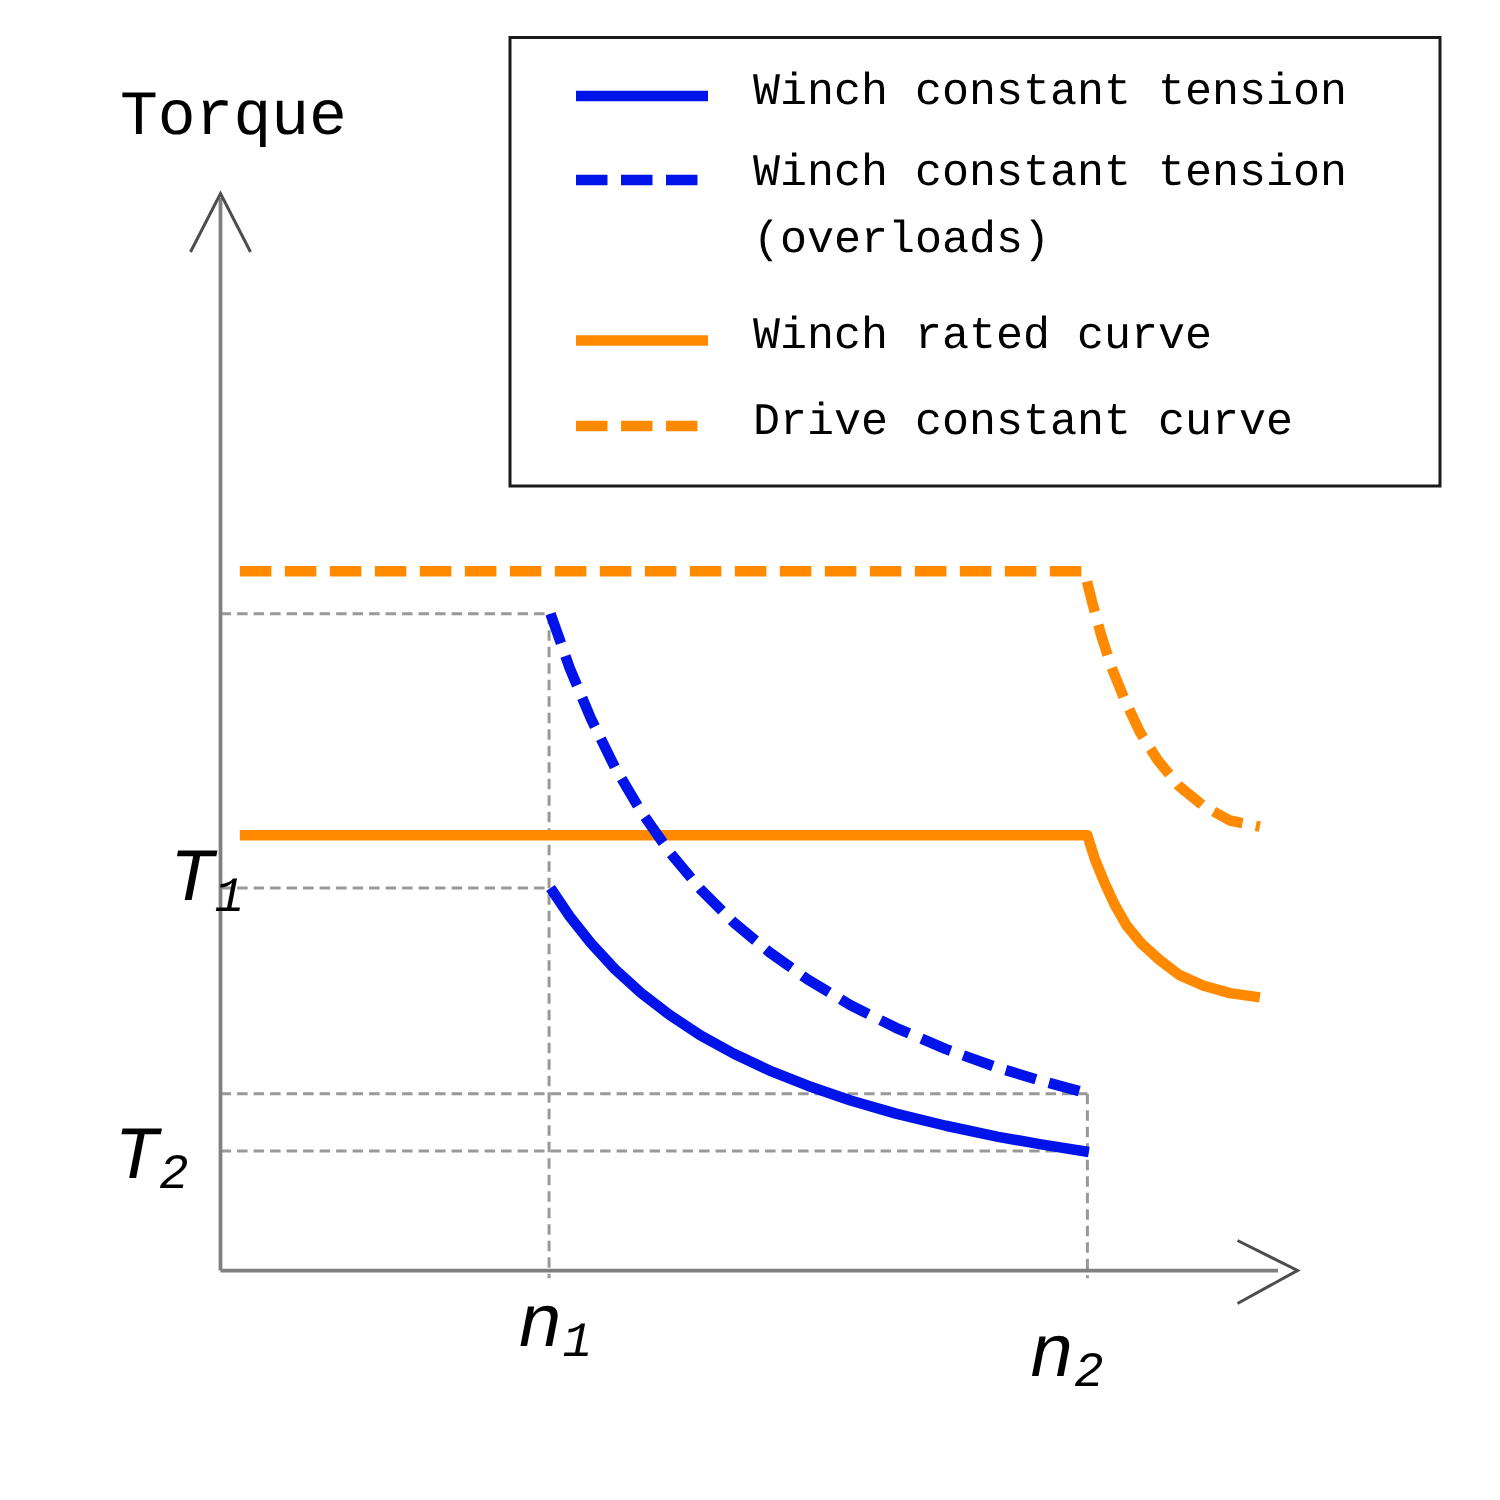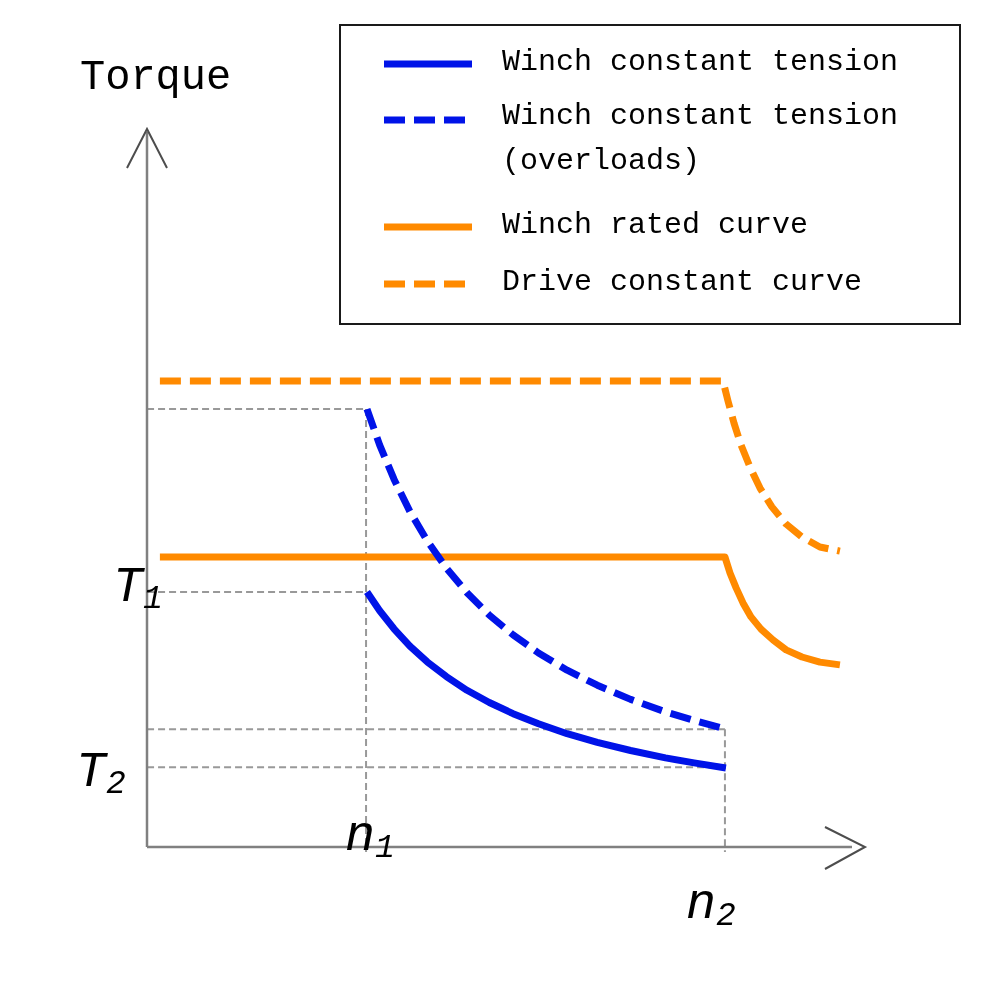--- a/index.html
+++ b/index.html
@@ -11,21 +11,21 @@
   
   .y-axis-title{position:absolute;left:80px;top:57px;font-size:42px;line-height:1;}
   .x-axis-title{position:absolute;left:781px;top:875px;font-size:38px;line-height:1.32;}
   
   .tick{position:absolute;font-size:50px;font-style:italic;line-height:1;}
   .tick sub{font-size:33px;line-height:1;vertical-align:-0.22em;letter-spacing:0;}
   #tick-tol1{left:55px;top:376px;}
   #tick-t1{left:73px;top:563px;margin-left:40px;}
   #tick-tol2{left:50px;top:685px;}
   #tick-t2{left:76px;top:748px;}
-  #tick-n1{left:345px;top:812px;}
+  #tick-n1{left:345px;top:860px;}
   #tick-n2{left:686px;top:880px;}
   
   .legend{position:absolute;left:339px;top:24px;width:622px;height:301px;
     border:2px solid #1a1a1a;background:#fff;box-sizing:border-box;}
   .legend-sample{position:absolute;left:43px;width:88px;height:10px;overflow:visible;}
   .legend-label{position:absolute;left:161px;font-size:30px;line-height:1.5;white-space:nowrap;}
   #ls-0{top:33px;} #ls-1{top:89px;} #ls-2{top:196px;} #ls-3{top:253px;}
   #ll-0{top:14px;} #ll-1{top:68px;} #ll-2{top:177px;} #ll-3{top:234px;}
 </style>
 </head>

